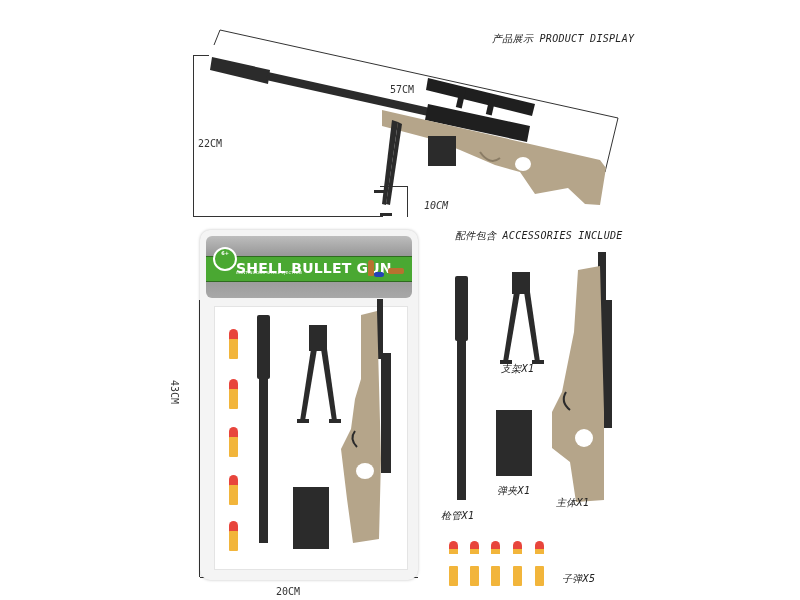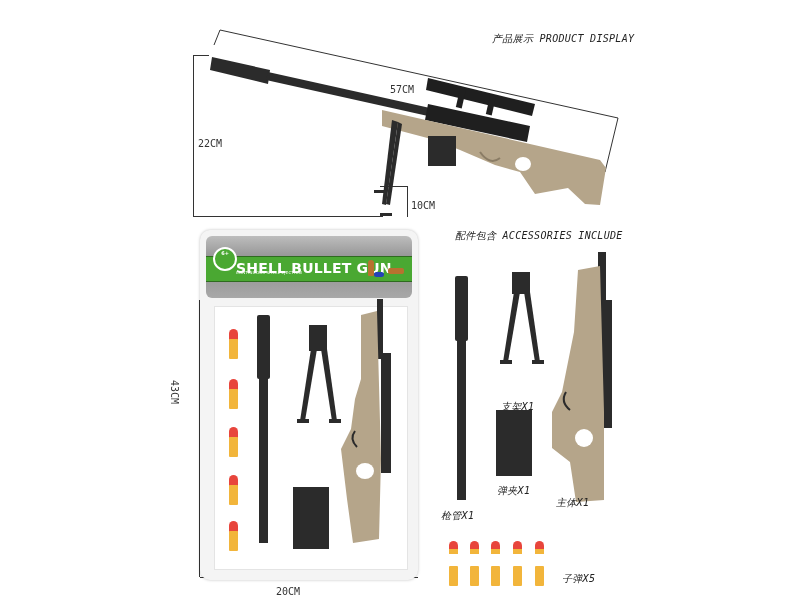--- a/index.html
+++ b/index.html
@@ -35,21 +35,21 @@
 <div class="line" style="left:407px;top:186px;width:1px;height:31px;"></div>
 <div class="line" style="left:380px;top:186px;width:28px;height:1px;"></div>
 <svg width="800" height="600" style="left:0;top:0;">
   <line x1="220" y1="30" x2="618" y2="118" stroke="#333" stroke-width="1"></line>
   <line x1="618" y1="118" x2="605" y2="172" stroke="#333" stroke-width="1"></line>
   <line x1="220" y1="30" x2="214" y2="45" stroke="#333" stroke-width="1"></line>
 </svg>
 
 <div class="abs dimlabel" style="left:378px;top:84px;margin-left:12px;">57CM</div>
 <div class="abs dimlabel" style="left:198px;top:138px;">22CM</div>
-<div class="abs dimlabel" style="left:411px;top:200px;">10CM</div>
+<div class="abs dimlabel" style="left:424px;top:200px;font-style:italic;">10CM</div>
 
 <svg width="800" height="600" style="left:0;top:0;">
 
   <polygon points="212,57 270,70 268,84 210,70" fill="#2b2b2b"></polygon>
   <polygon points="268,72 430,108 428,116 266,80" fill="#2b2b2b"></polygon>
 
   <polygon points="428,104 530,126 527,142 425,120" fill="#1f1f1f"></polygon>
 
   <polygon points="428,78 535,104 532,116 426,90" fill="#1f1f1f"></polygon>
   <rect x="458" y="88" width="6" height="20" fill="#1f1f1f" transform="rotate(13 461 98)"></rect>
@@ -139,21 +139,21 @@
 <div class="abs blk" style="left:457px;top:340px;width:9px;height:160px;"></div>
 <div class="abs label" style="left:441px;top:509px;">枪管X1</div>
 
 <svg width="50" height="100" style="left:500px;top:272px;">
   <rect x="12" y="0" width="18" height="22" fill="#2b2b2b"></rect>
   <polygon points="14,20 20,20 8,90 3,90" fill="#2b2b2b"></polygon>
   <polygon points="24,20 30,20 40,90 35,90" fill="#2b2b2b"></polygon>
   <rect x="0" y="88" width="12" height="4" fill="#2b2b2b"></rect>
   <rect x="32" y="88" width="12" height="4" fill="#2b2b2b"></rect>
 </svg>
-<div class="abs label" style="left:501px;top:362px;margin-top:38px;">支架X1</div>
+<div class="abs label" style="left:501px;top:362px;">支架X1</div>
 
 <div class="abs blk" style="left:496px;top:410px;width:36px;height:66px;"></div>
 <div class="abs label" style="left:497px;top:484px;">弹夹X1</div>
 
 <svg width="70" height="260" style="left:548px;top:252px;">
   <rect x="50" y="0" width="8" height="50" fill="#2b2b2b"></rect>
   <rect x="52" y="48" width="12" height="128" fill="#2b2b2b"></rect>
   <path d="M30,18 L52,14 L56,160 L56,248 L28,250 L22,210 L4,196 L4,160 L14,140 L20,110 L26,80 Z" fill="#b5a58a"></path>
   <ellipse cx="36" cy="186" rx="9" ry="9" fill="#fff"></ellipse>
   <path d="M18,140 Q12,150 22,158" stroke="#2b2b2b" stroke-width="2" fill="none"></path>

